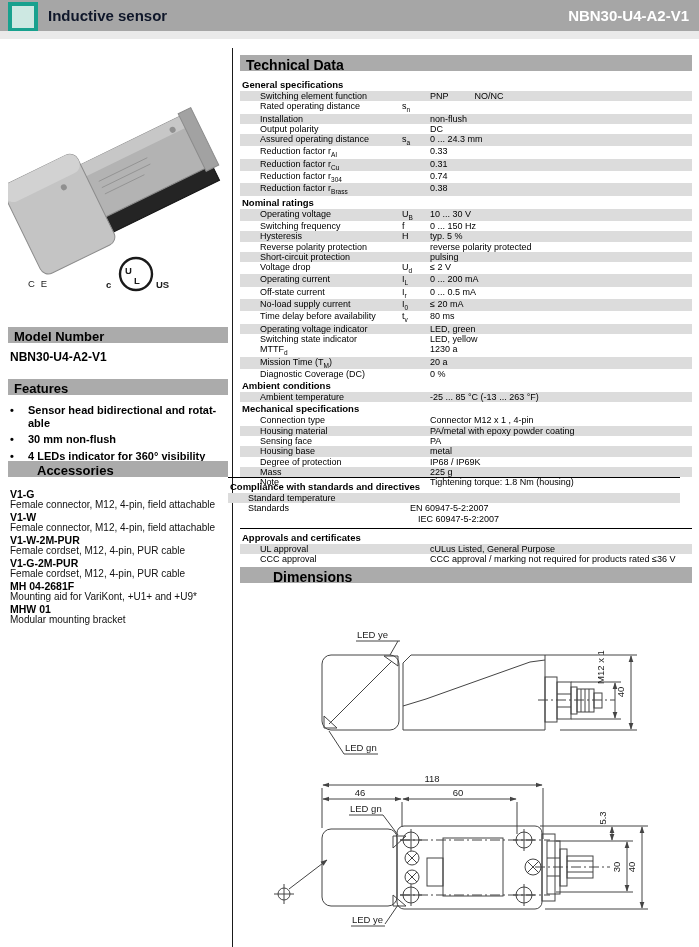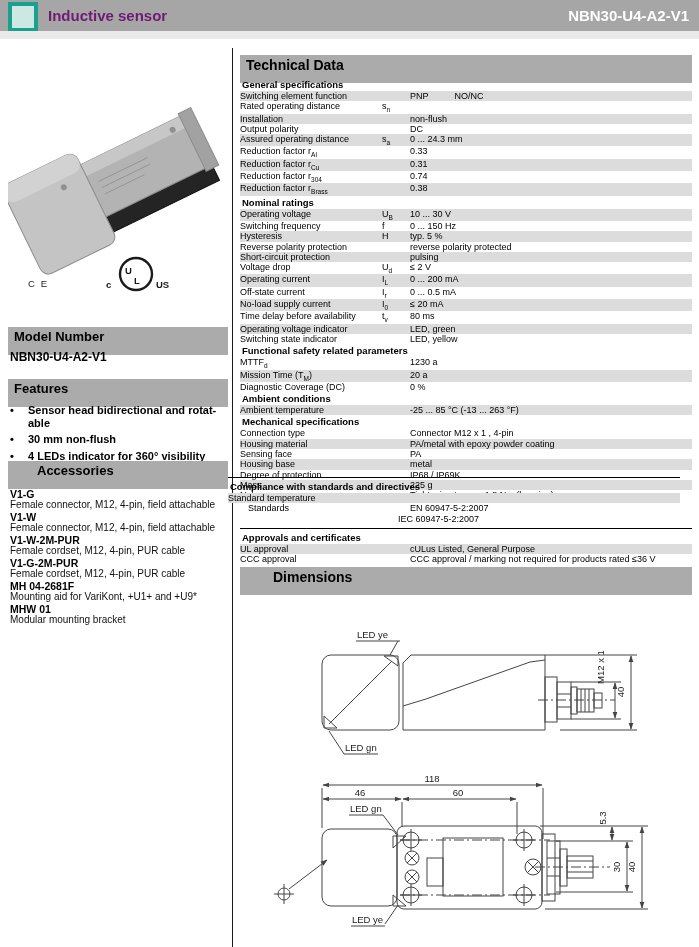--- a/index.html
+++ b/index.html
@@ -3,49 +3,49 @@
 <meta charset="utf-8">
 <style>
   html,body{margin:0;padding:0;background:#fff;}
   .page{position:relative;width:699px;height:947px;background:#ffffff;overflow:hidden;
         font-family:"Liberation Sans",sans-serif;color:#000;}
   
   .hdr{position:absolute;left:0;top:0;width:699px;height:31px;background:#a6a6a6;}
   .hdr-strip{position:absolute;left:0;top:31px;width:699px;height:8px;background:#eaeaea;}
   .hdr-icon{position:absolute;left:8px;top:2px;width:22px;height:22px;background:#cde8e2;
             border:4px solid #18a18e;}
-  .hdr-title{position:absolute;left:48px;top:0;height:31px;line-height:31px;color:#701a75;
+  .hdr-title{position:absolute;left:48px;top:0;height:31px;line-height:31px;color:#0f172a;
              font-weight:bold;font-size:15px;}
   .hdr-part{position:absolute;right:10px;top:0;height:31px;line-height:31px;color:#fff;
             font-weight:bold;font-size:15px;}
   
   .vdiv{position:absolute;left:232px;top:48px;width:1px;height:899px;background:#1a1a1a;}
   
-  .secbar{background:#ababab;font-weight:bold;font-size:13px;height:28px;line-height:20px;
+  .secbar{background:#ababab;font-weight:bold;font-size:13px;height:16px;line-height:20px;
           padding-left:6px;box-sizing:border-box;}
   .secbar.big{font-size:14px;}
   
   .figure{position:absolute;left:8px;top:50px;width:220px;height:250px;}
   .model-bar{position:absolute;left:8px;top:327px;width:220px;}
   .model-value{position:absolute;left:10px;top:350px;font-weight:bold;font-size:12px;}
   .features-bar{position:absolute;left:8px;top:379px;width:220px;}
   .features-list{position:absolute;left:10px;top:404px;width:212px;}
   .feat-item{display:flex;font-weight:bold;font-size:11px;line-height:12.5px;margin-bottom:4px;}
   .feat-bullet{width:18px;flex:none;}
   .acc-bar{position:absolute;left:8px;top:461px;width:220px;padding-left:29px;}
   .acc-list{position:absolute;left:10px;top:486px;width:216px;}
   .acc-name{font-weight:bold;font-size:10.5px;line-height:11px;margin-top:2.5px;}
   .acc-desc{font-size:10px;line-height:9.5px;color:#111;}
   
   .tech-bar{position:absolute;left:240px;top:55px;width:452px;}
   .tech-table{position:absolute;left:240px;top:78px;width:452px;}
   .tsec-title{font-weight:bold;font-size:9.5px;height:13px;line-height:13px;padding-left:2px;}
   .trow{display:flex;align-items:flex-start;font-size:9px;line-height:10.3px;min-height:10.3px;}
   .trow.shaded{background:#dcdcdc;}
-  .tlabel{width:142px;padding-left:0;flex:none;}
+  .tlabel{width:142px;padding-left:20px;flex:none;}
   .tlabel.ind2{width:134px;padding-left:20px;}
   .tsym{width:28px;flex:none;}
   .tval{flex:1;}
   .val2{display:inline-block;margin-left:26px;}
   sub{font-size:6.5px;line-height:1;}
   .rule{border-top:1px solid #000;height:0;margin-bottom:2px;}
   .cmp{position:absolute;left:228px;top:477px;width:452px;}
   .apv{position:absolute;left:240px;top:528px;width:452px;}
   .dim-bar{position:absolute;left:240px;top:567px;width:452px;padding-left:33px;}
   .svg1{position:absolute;left:240px;top:595px;}
@@ -245,21 +245,20 @@
             <span class="tval">LED, green</span>
           </div>
           <div class="trow">
             <span class="tlabel">Switching state indicator</span>
             <span class="tsym"></span>
             <span class="tval">LED, yellow</span>
           </div>
         </div>
     </div>
     <div class="tsec">
-      <div class="tsec-title">Functional safety related parameters</div>
       <div>
           <div class="trow">
             <span class="tlabel">MTTF<sub>d</sub></span>
             <span class="tsym"></span>
             <span class="tval">1230 a</span>
           </div>
           <div class="trow shaded">
             <span class="tlabel">Mission Time (T<sub>M</sub>)</span>
             <span class="tsym"></span>
             <span class="tval">20 a</span>

